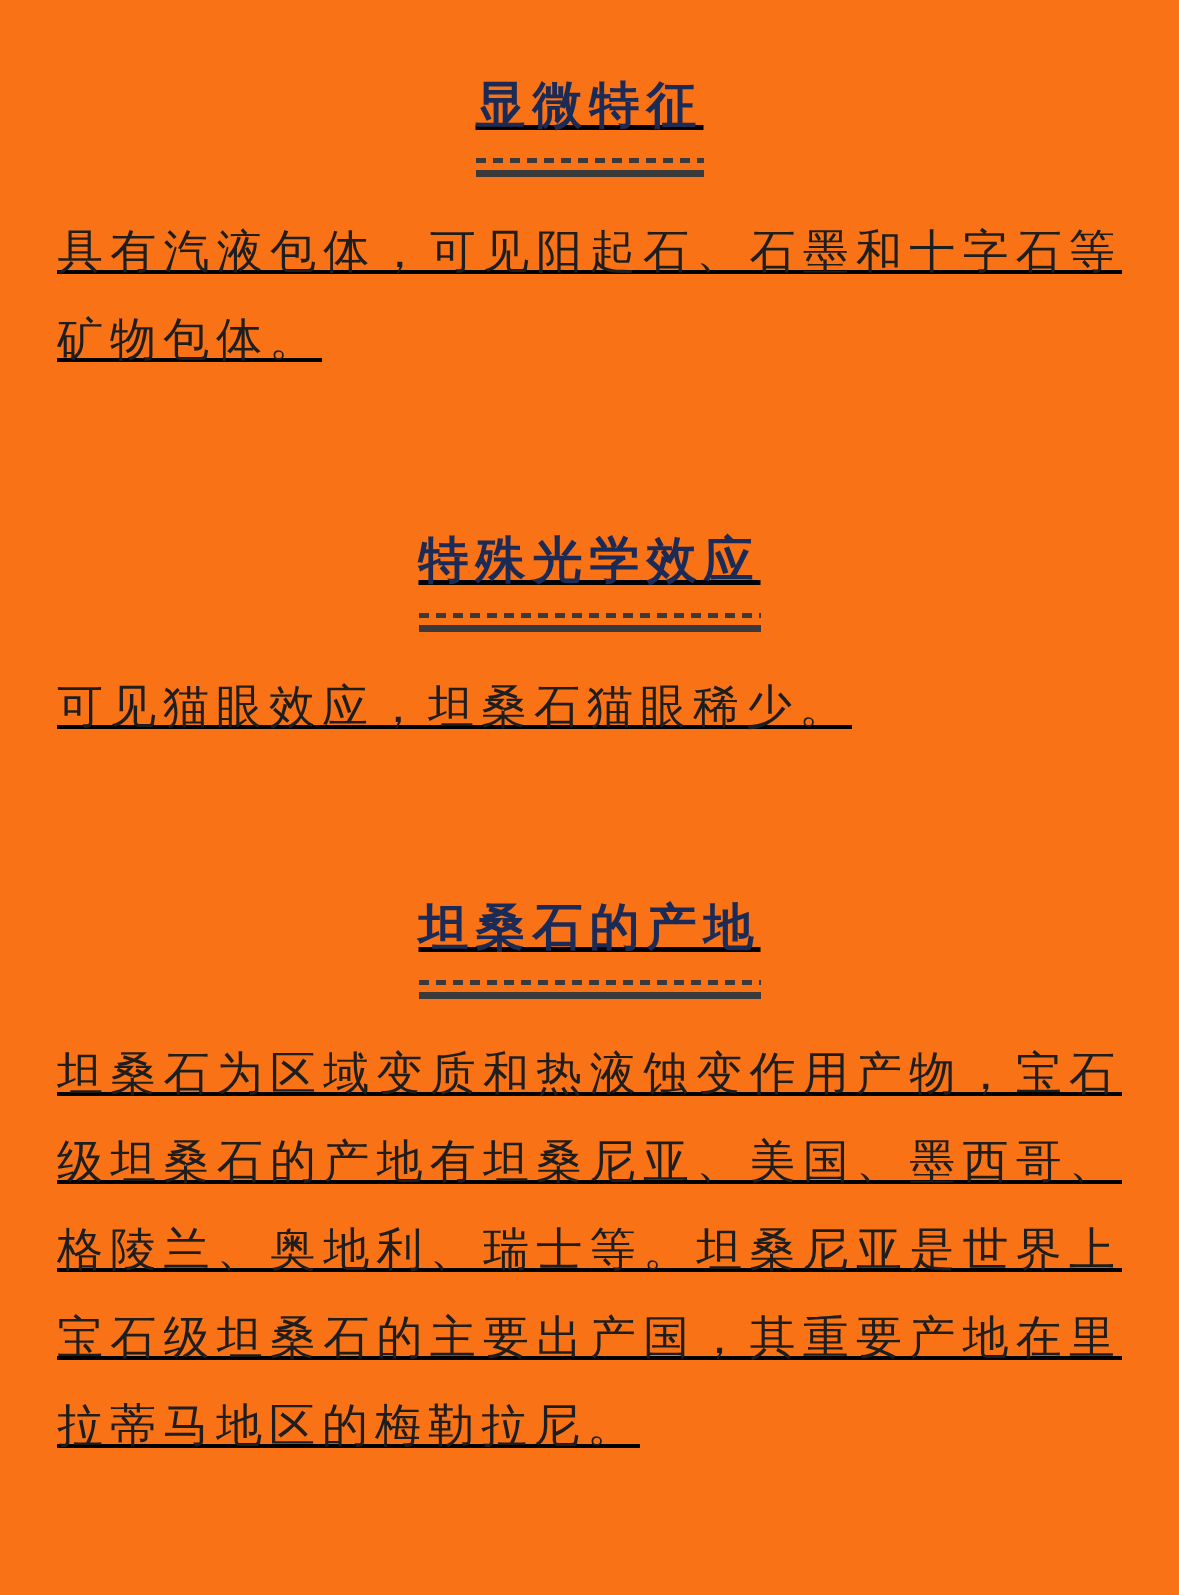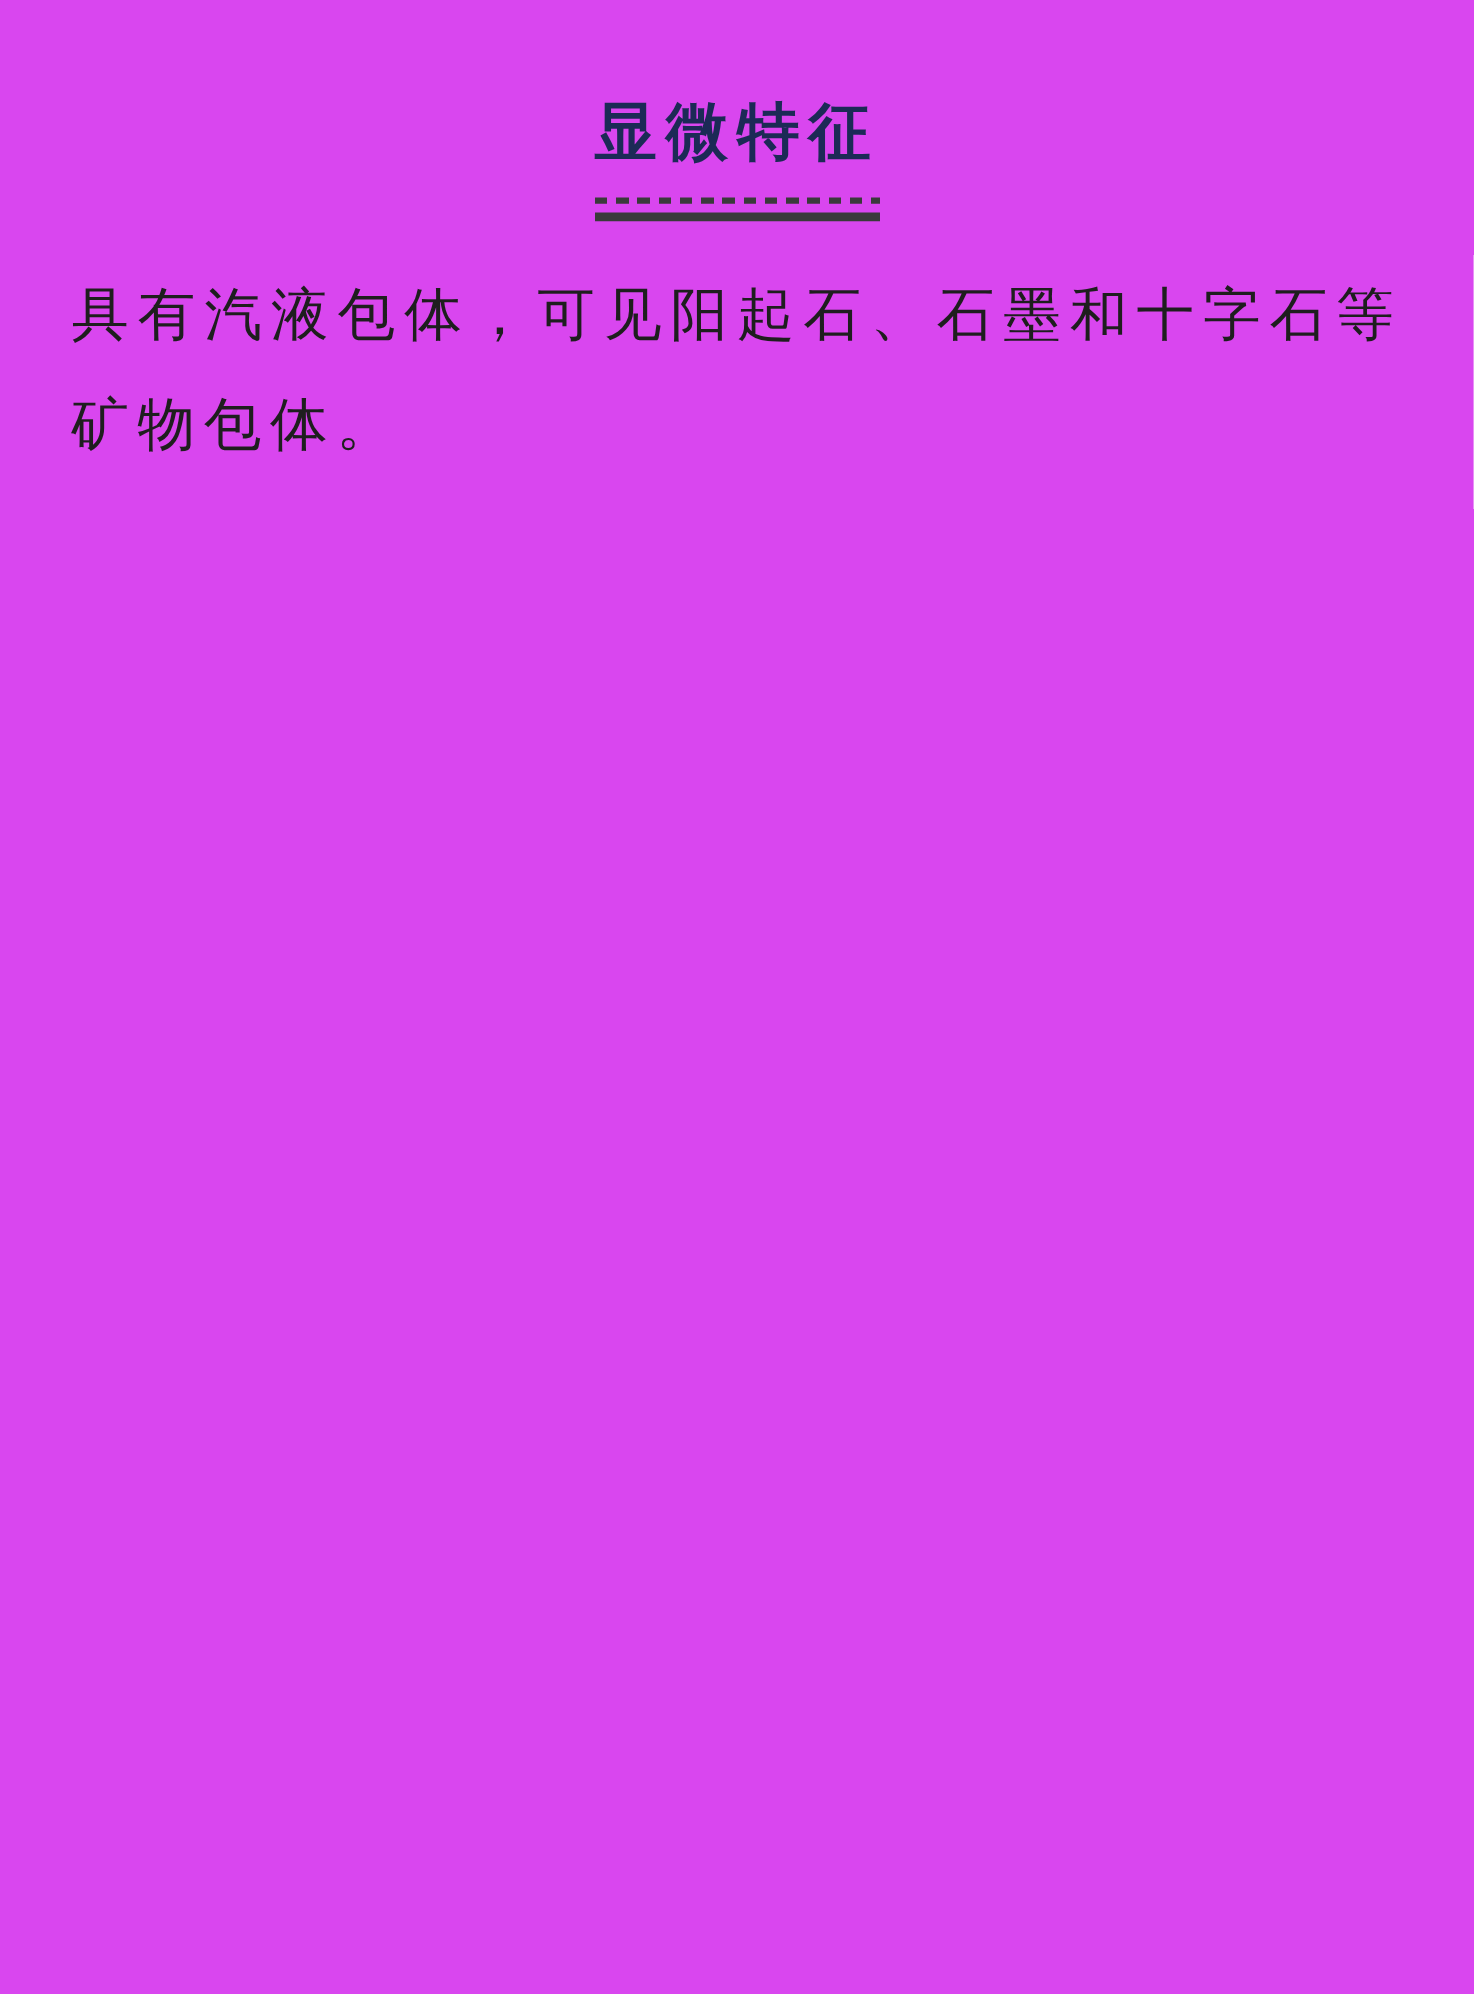--- a/index.html
+++ b/index.html
@@ -5,24 +5,25 @@
   html, body {
     margin: 0;
     padding: 0;
     background: #ffffff;
   }
   .page {
     position: relative;
     width: 1179px;
     height: 1595px;
     box-sizing: border-box;
-    background: #d946ef;
+    background: #f97316;
     padding: 76px 57px 68px 57px;
     overflow: hidden;
     font-family: "Liberation Sans", sans-serif;
+    text-decoration: underline;
   }
   .content-section + .content-section {
     margin-top: 148px;
   }
   .section-head {
     display: flex;
     justify-content: center;
   }
   .head-inner {
     display: inline-block;
@@ -67,15 +68,35 @@
     <div class="section-head">
       <div class="head-inner">
         <h2 class="section-title">显微特征</h2>
         <div class="rule-dashed"></div>
         <div class="rule-solid"></div>
       </div>
     </div>
     <p class="section-body">具有汽液包体，可见阳起石、石墨和十字石等矿物包体。</p>
   </section>
 
+  <section class="content-section">
+    <div class="section-head">
+      <div class="head-inner">
+        <h2 class="section-title">特殊光学效应</h2>
+        <div class="rule-dashed"></div>
+        <div class="rule-solid"></div>
+      </div>
+    </div>
+    <p class="section-body">可见猫眼效应，坦桑石猫眼稀少。</p>
+  </section>
 
+  <section class="content-section">
+    <div class="section-head">
+      <div class="head-inner">
+        <h2 class="section-title">坦桑石的产地</h2>
+        <div class="rule-dashed"></div>
+        <div class="rule-solid"></div>
+      </div>
+    </div>
+    <p class="section-body">坦桑石为区域变质和热液蚀变作用产物，宝石级坦桑石的产地有坦桑尼亚、美国、墨西哥、格陵兰、奥地利、瑞士等。坦桑尼亚是世界上宝石级坦桑石的主要出产国，其重要产地在里拉蒂马地区的梅勒拉尼。</p>
+  </section>
 
 </div>
 
 </body></html>

